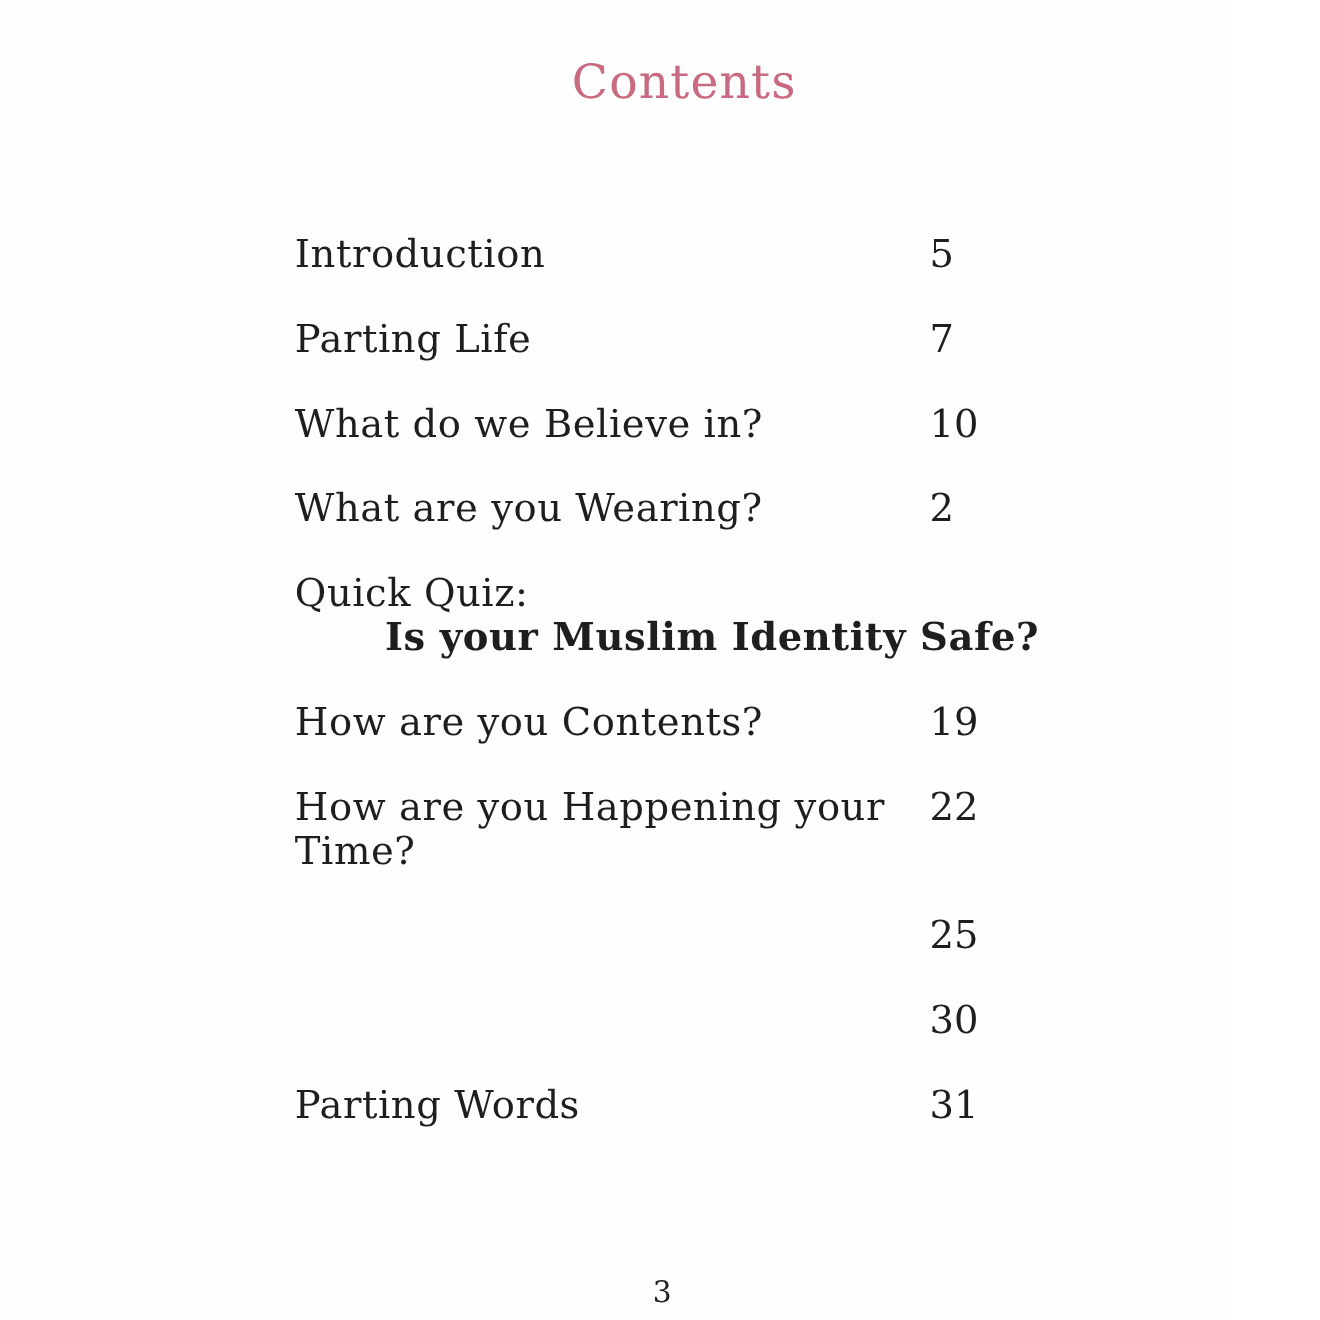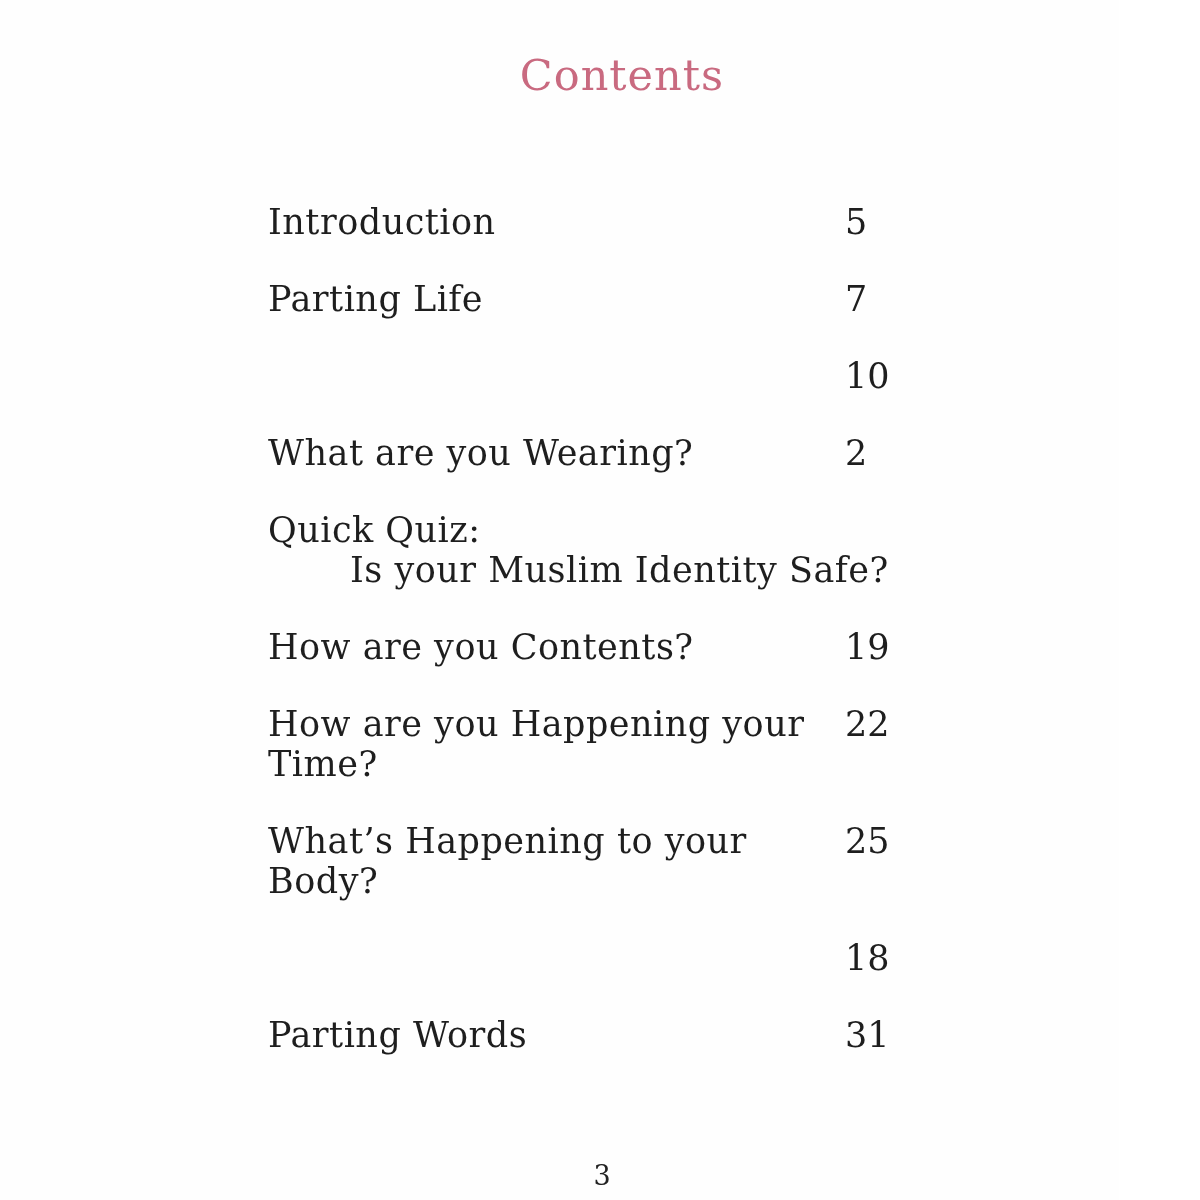--- a/index.html
+++ b/index.html
@@ -27,21 +27,21 @@
     width: 1200px;
     text-align: center;
     font-size: 43px;
     font-weight: normal;
     letter-spacing: 1px;
     transform: translateX(22px);
   }
 
   .toc-list {
     position: absolute;
-    top: 202px;
+    top: 212px;
     left: 268px;
     width: 680px;
   }
 
   .toc-row {
     position: relative;
     margin-bottom: 37px;
     min-height: 40px;
   }
 
@@ -53,20 +53,21 @@
     max-width: 560px;
   }
 
   .toc-subtitle {
     display: block;
     font-size: 35px;
     line-height: 40px;
     letter-spacing: 0.5px;
     margin-left: 82px;
     margin-top: 0px;
+    font-weight: bold;
   }
 
   .toc-page {
     position: absolute;
     left: 577px;   
     top: 0;
     font-size: 35px;
     line-height: 40px;
   }
 
@@ -91,44 +92,44 @@
   <div class="toc-list">
       <div class="toc-row">
         <span class="toc-title">Introduction</span>
         <span class="toc-page">5</span>
       </div>
       <div class="toc-row">
         <span class="toc-title">Parting Life</span>
         <span class="toc-page">7</span>
       </div>
       <div class="toc-row">
+        <span class="toc-title">What do we Believe in?</span>
         <span class="toc-page">10</span>
       </div>
       <div class="toc-row">
         <span class="toc-title">What are you Wearing?</span>
         <span class="toc-page">2</span>
       </div>
       <div class="toc-row">
         <span class="toc-title">Quick Quiz:</span>
         <span class="toc-subtitle">Is your Muslim Identity Safe?</span>
       </div>
       <div class="toc-row">
         <span class="toc-title">How are you Contents?</span>
         <span class="toc-page">19</span>
       </div>
       <div class="toc-row">
         <span class="toc-title">How are you Happening your Time?</span>
         <span class="toc-page">22</span>
       </div>
       <div class="toc-row">
-        <span class="toc-title">What’s Happening to your Body?</span>
         <span class="toc-page">25</span>
       </div>
       <div class="toc-row">
-        <span class="toc-page">18</span>
+        <span class="toc-page">30</span>
       </div>
       <div class="toc-row">
         <span class="toc-title">Parting Words</span>
         <span class="toc-page">31</span>
       </div>
     </div>
 
   <div class="footer-page-number">3</div>
 
 </div>

